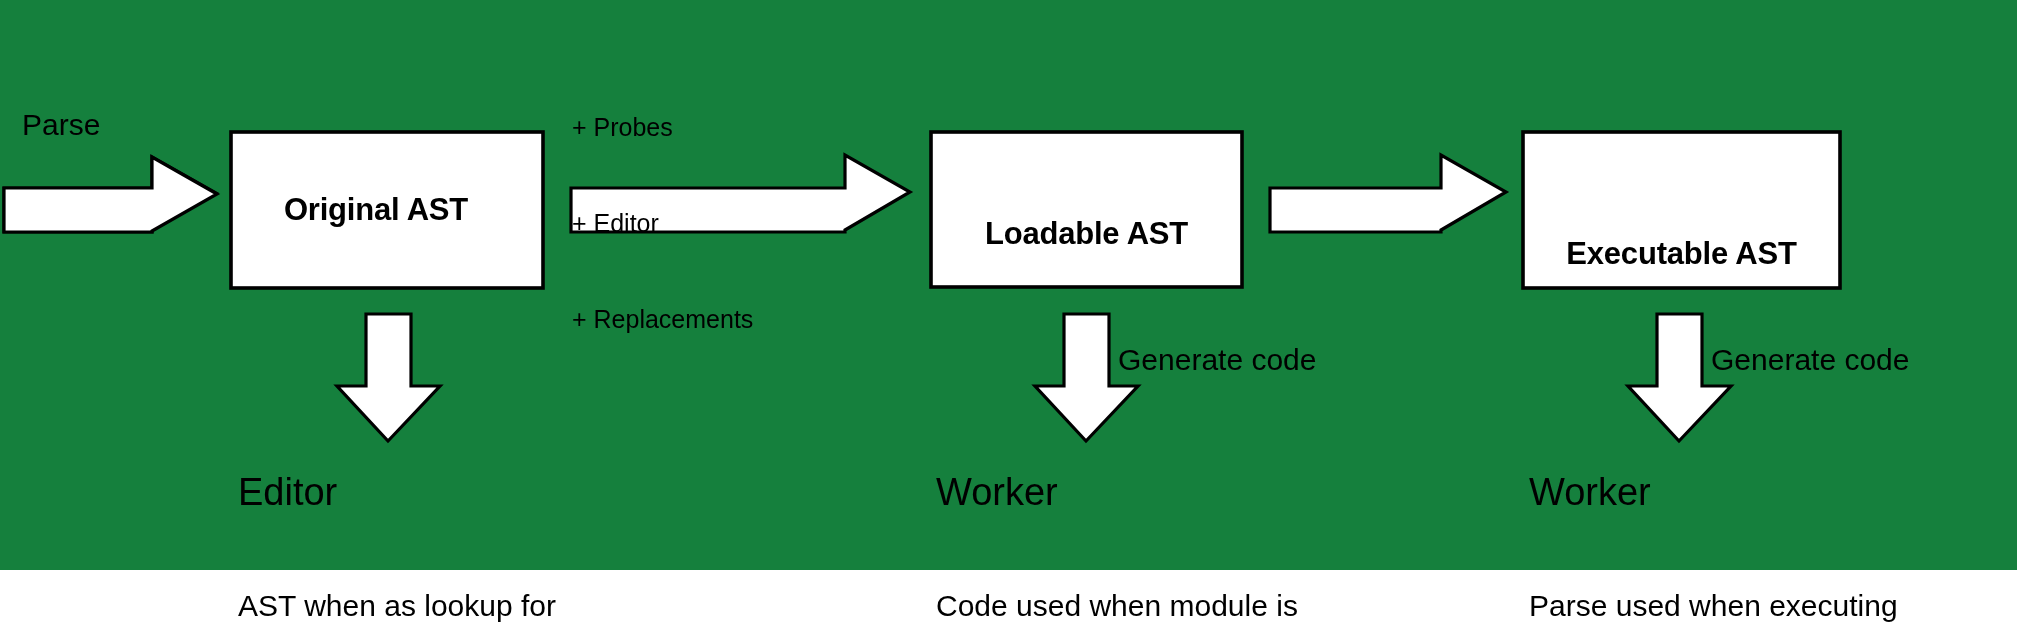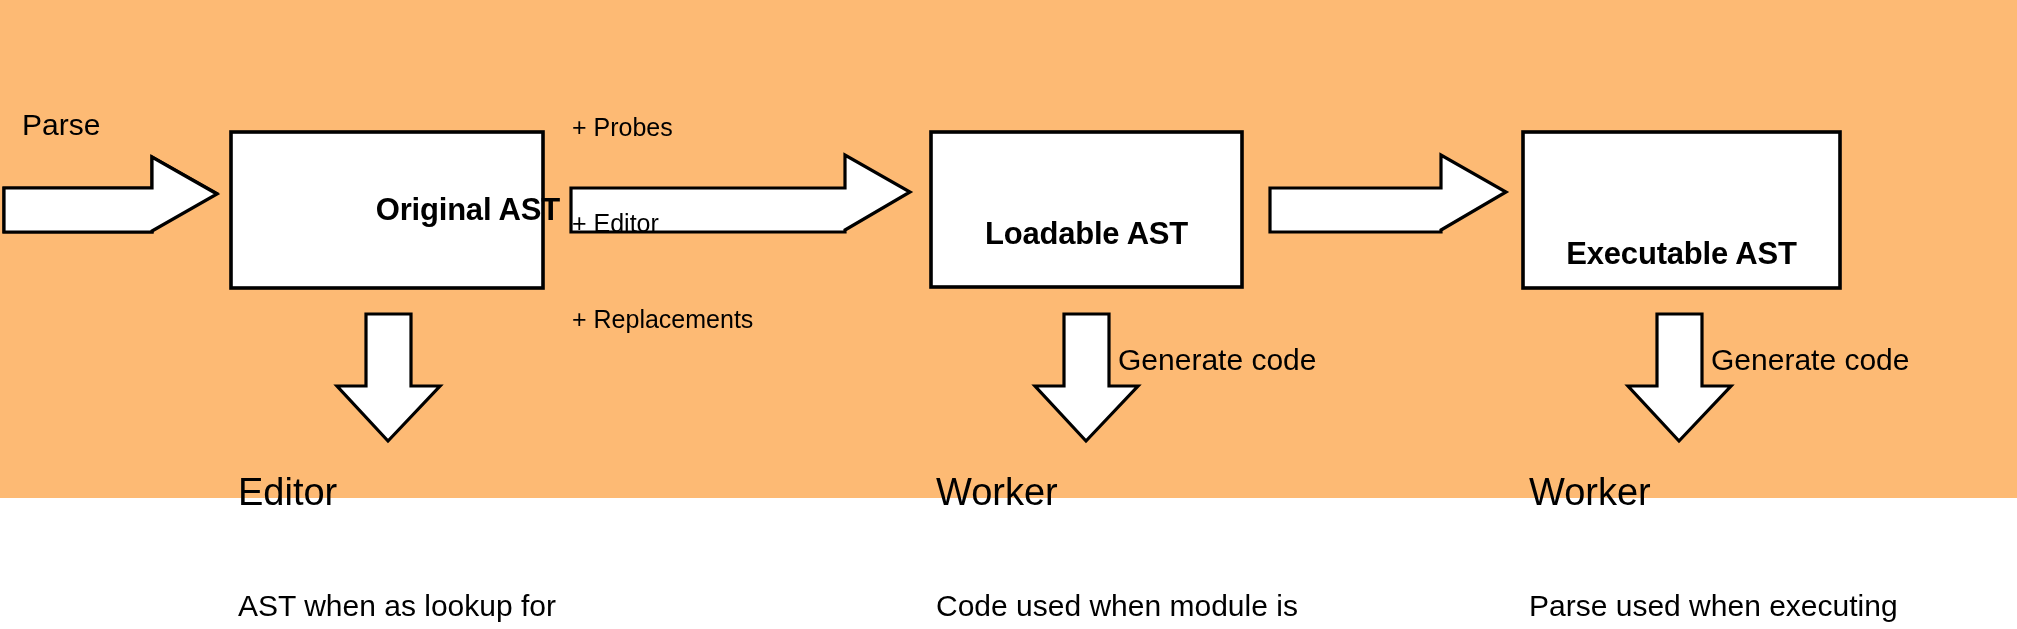--- a/index.html
+++ b/index.html
@@ -10,22 +10,22 @@
   body {
     width: 2017px;
     height: 629px;
     overflow: hidden;
     font-family: "Liberation Sans", sans-serif;
     color: #000000;
   }
   #diagram-root {
     position: relative;
     width: 2017px;
-    height: 498px;
-    background: #fdba74;
+    height: 570px;
+    background: #15803d;
   }
   #diagram-svg {
     position: absolute;
     left: 0;
     top: 0;
     width: 2017px;
     height: 629px;
     display: block;
   }
   .shape-outline {
@@ -94,21 +94,21 @@
 
     <polygon class="shape-outline" points="366,314 411,314 411,386 440,386 388,441 337,386 366,386"></polygon>
 
     <polygon class="shape-outline" points="1064,314 1109,314 1109,386 1138,386 1086,441 1035,386 1064,386"></polygon>
 
     <polygon class="shape-outline" points="1657,314 1702,314 1702,386 1731,386 1679,441 1628,386 1657,386"></polygon>
   </svg>
 
   <div class="txt edge-label" style="left:22px; top:110px;">Parse</div>
 
-  <div class="txt box-label" style="left:248px; top:194px; width:312px; text-align:right;">Original AST</div>
+  <div class="txt box-label" style="left:220px; top:194px; width:312px; text-align:center;">Original AST</div>
 
   <div class="txt plus-list" style="left:572px; top:47px;">
     <div>+ Probes</div>
     <div>+ Editor</div>
     <div>+ Replacements</div>
   </div>
 
   <div class="txt box-label" style="left:931px; top:194px; width:311px; text-align:center;margin-top:24px;">Loadable AST</div>
 
 

